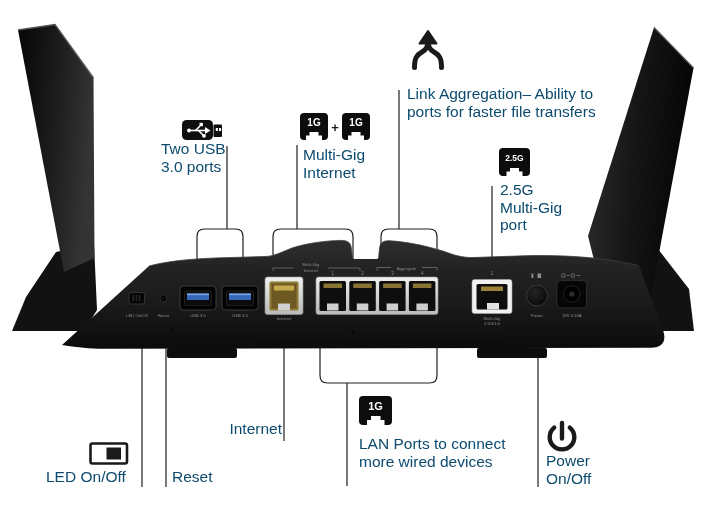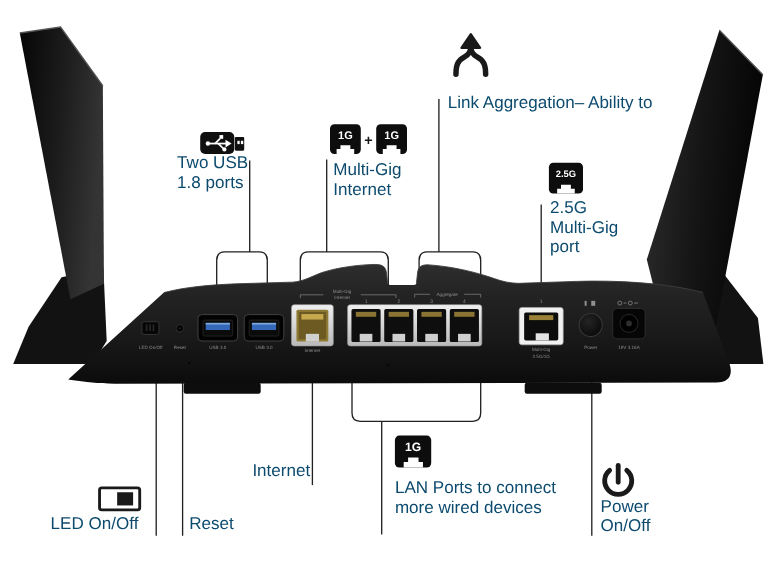--- a/index.html
+++ b/index.html
@@ -246,30 +246,31 @@
   </g>
 
   <g>
     <rect x="90.5" y="443.5" width="36.5" height="20" rx="2" fill="#ffffff" stroke="#1a1a1a" stroke-width="2.6"></rect>
     <rect x="106.5" y="447.5" width="14.5" height="12" fill="#1a1a1a"></rect>
   </g>
 </svg>
 
 <div class="lbl" style="left:161px;top:140px">
   <span class="ln">Two USB</span>
-  <span class="ln">1.8 ports</span>
+  <span class="ln">3.0 ports</span>
 </div>
 
 <div class="lbl" style="left:303px;top:146px">
   <span class="ln">Multi-Gig</span>
   <span class="ln">Internet</span>
 </div>
 
 <div class="lbl" style="left:407px;top:85px">
   <span class="ln">Link Aggregation– Ability to</span>
+  <span class="ln">ports for faster file transfers</span>
 </div>
 
 <div class="lbl" style="left:500px;top:181px">
   <span class="ln">2.5G</span>
   <span class="ln">Multi-Gig</span>
   <span class="ln">port</span>
 </div>
 
 <div class="lbl" style="left:205px;top:420px;width:77px;text-align:right">Internet</div>
 

